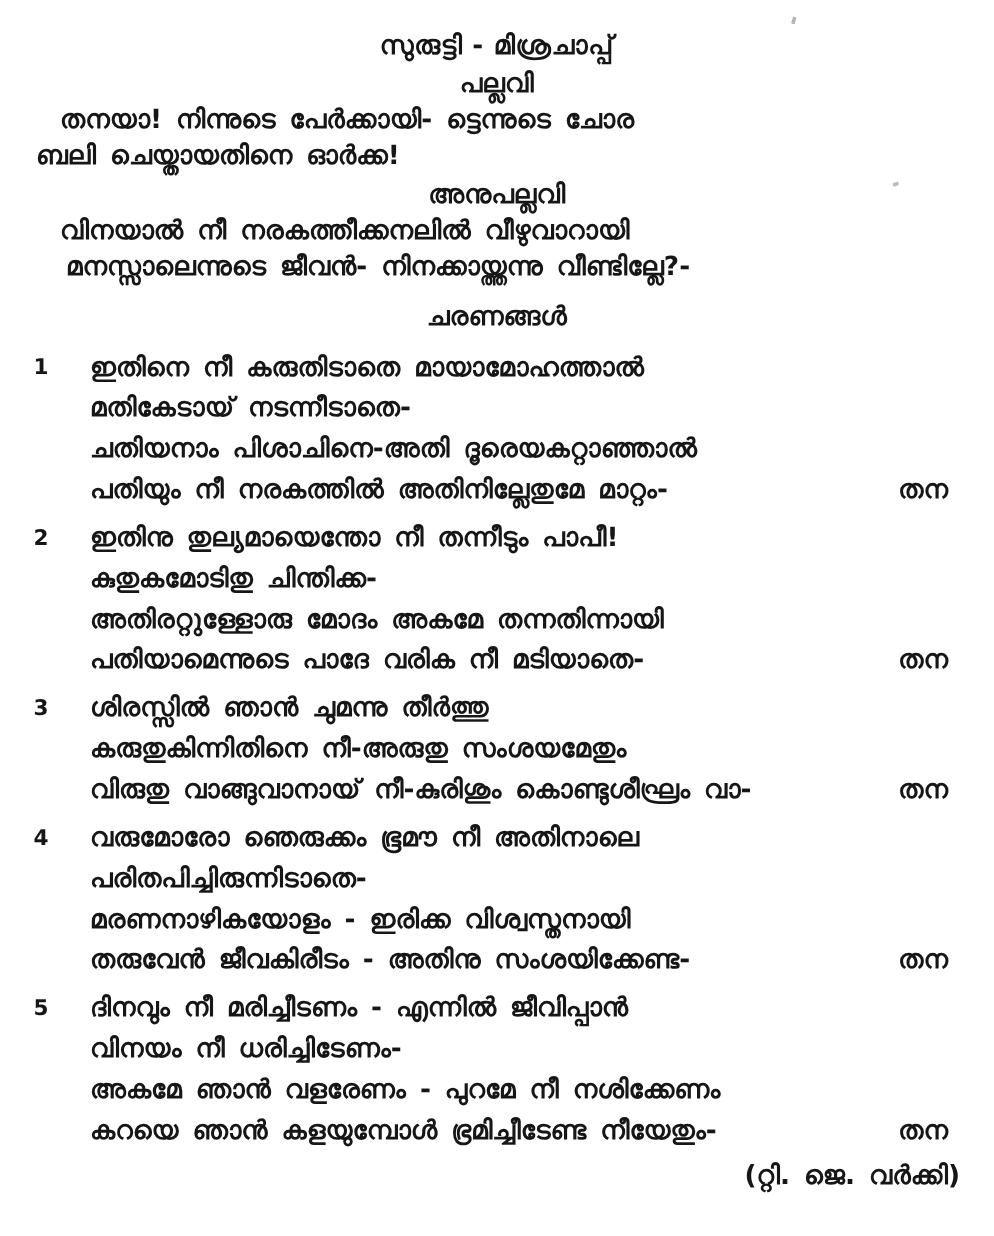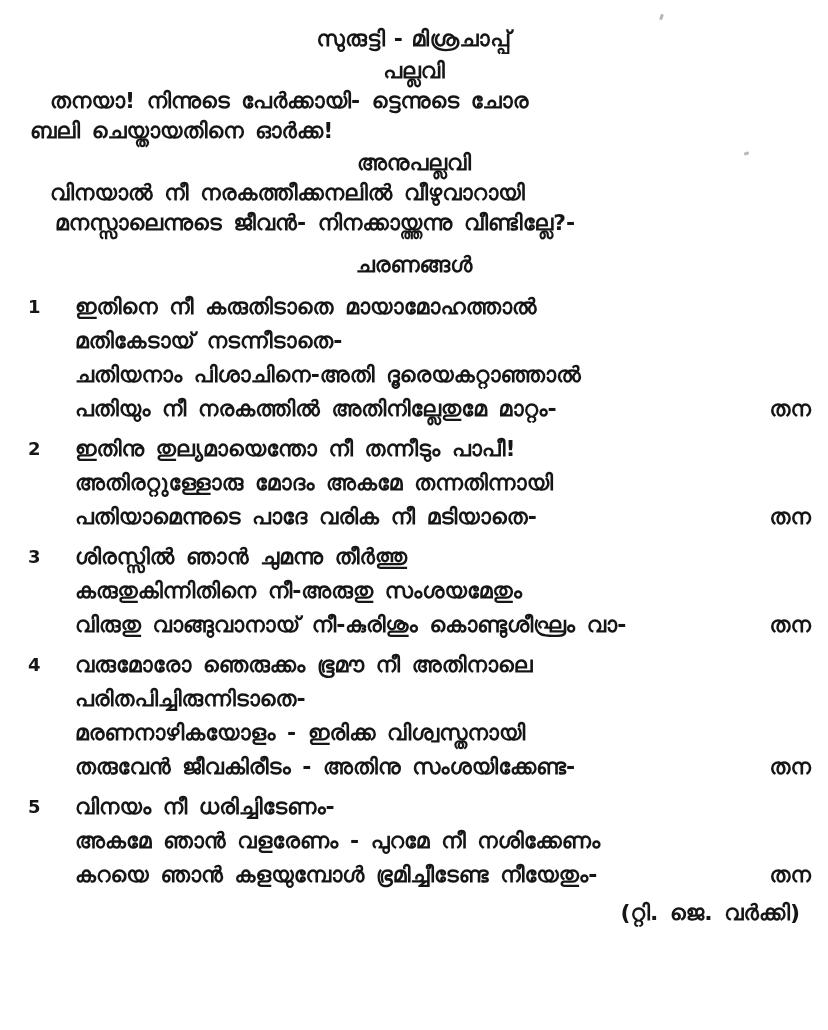--- a/index.html
+++ b/index.html
@@ -59,21 +59,21 @@
   .verse-number {
     width: 75px;
     box-sizing: border-box;
     padding-left: 28px;
     font-size: 18px;
     line-height: 34px;
     flex: 0 0 auto;
   }
   .verse-lines {
     flex: 1 1 auto;
-    padding-right: 17px;
+    padding-right: 38px;
   }
   .verse-lines .line {
     line-height: 34px;
     white-space: nowrap;
     word-spacing: 4px;
   }
   .refrain-line {
     display: flex;
     justify-content: space-between;
   }
@@ -134,20 +134,21 @@
           <span>പതിയും നീ നരകത്തിൽ അതിനില്ലേതുമേ മാറ്റം-</span>
           <span class="refrain">തന</span>
         </div>
       </div>
     </div>
 
     <div class="verse">
       <div class="verse-number">2</div>
       <div class="verse-lines">
         <div class="line">ഇതിനു തുല്യമായെന്തോ നീ തന്നീടും പാപീ!</div>
+        <div class="line">കുതുകമോടിതു ചിന്തിക്ക-</div>
         <div class="line">അതിരറ്റുള്ളോരു മോദം അകമേ തന്നതിന്നായി</div>
         <div class="line refrain-line">
           <span>പതിയാമെന്നുടെ പാദേ വരിക നീ മടിയാതെ-</span>
           <span class="refrain">തന</span>
         </div>
       </div>
     </div>
 
     <div class="verse">
       <div class="verse-number">3</div>
@@ -170,20 +171,21 @@
         <div class="line refrain-line">
           <span>തരുവേൻ ജീവകിരീടം - അതിനു സംശയിക്കേണ്ട-</span>
           <span class="refrain">തന</span>
         </div>
       </div>
     </div>
 
     <div class="verse">
       <div class="verse-number">5</div>
       <div class="verse-lines">
+        <div class="line">ദിനവും നീ മരിച്ചീടണം - എന്നിൽ ജീവിപ്പാൻ</div>
         <div class="line">വിനയം നീ ധരിച്ചിടേണം-</div>
         <div class="line">അകമേ ഞാൻ വളരേണം - പുറമേ നീ നശിക്കേണം</div>
         <div class="line refrain-line">
           <span>കറയെ ഞാൻ കളയുമ്പോൾ ഭ്രമിച്ചീടേണ്ട നീയേതും-</span>
           <span class="refrain">തന</span>
         </div>
       </div>
     </div>
 
   </div>

